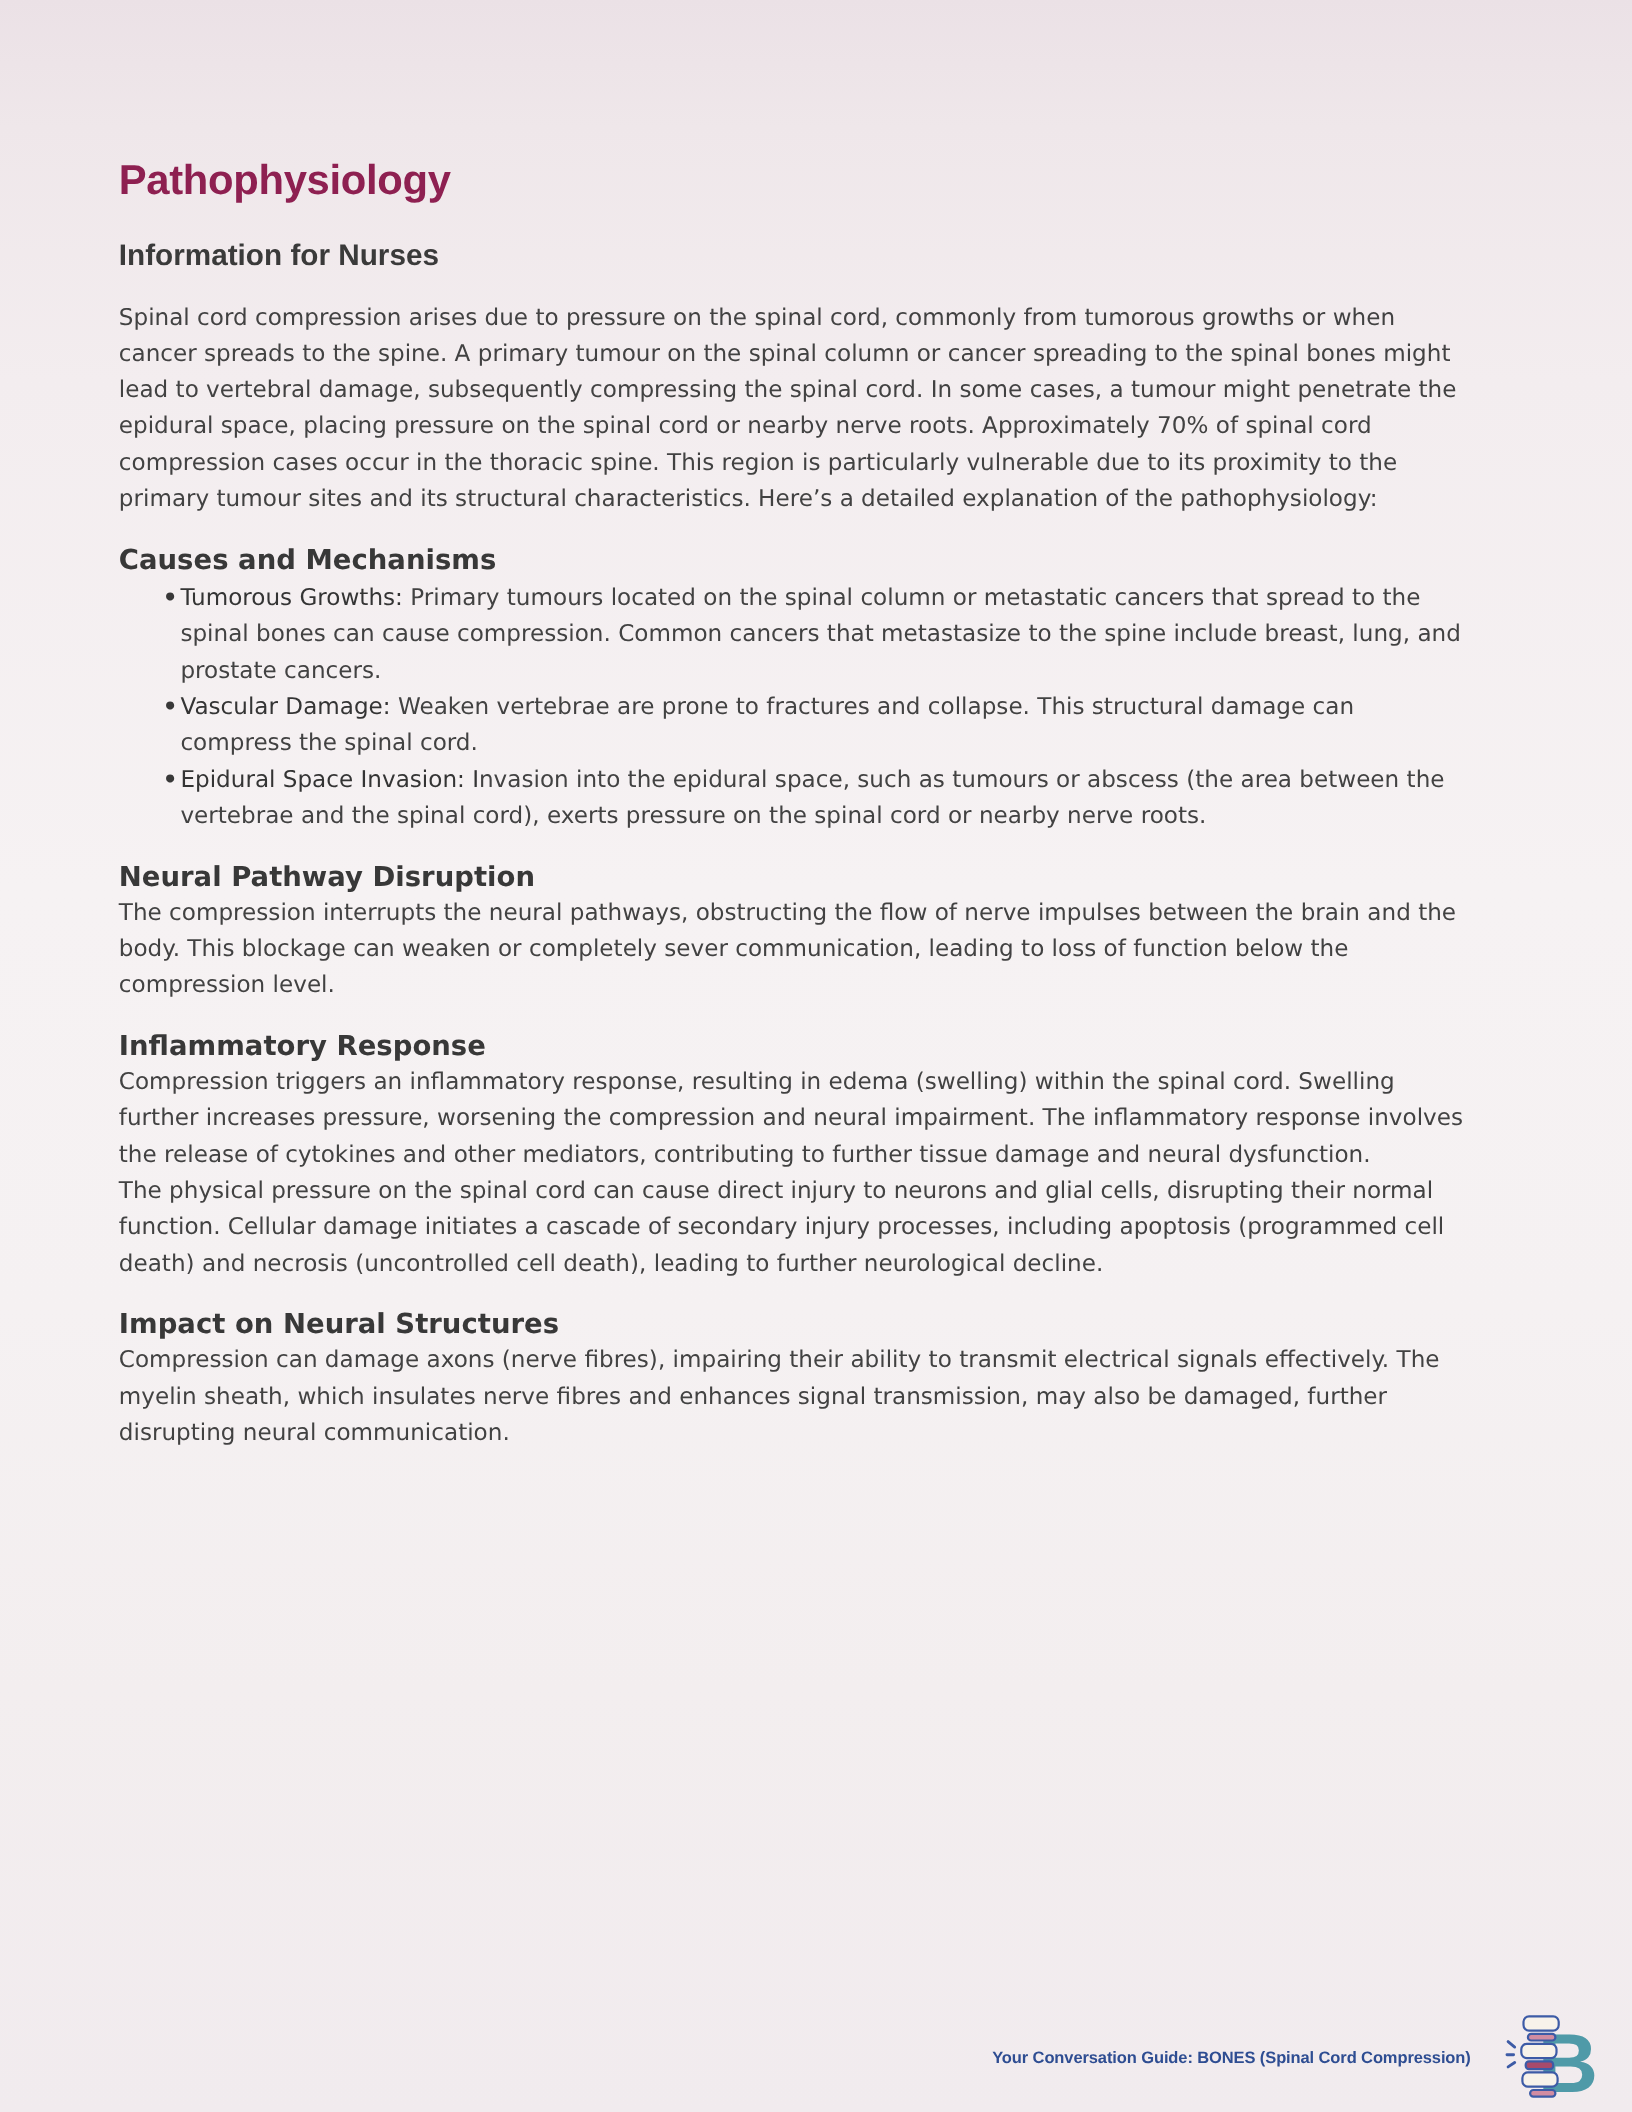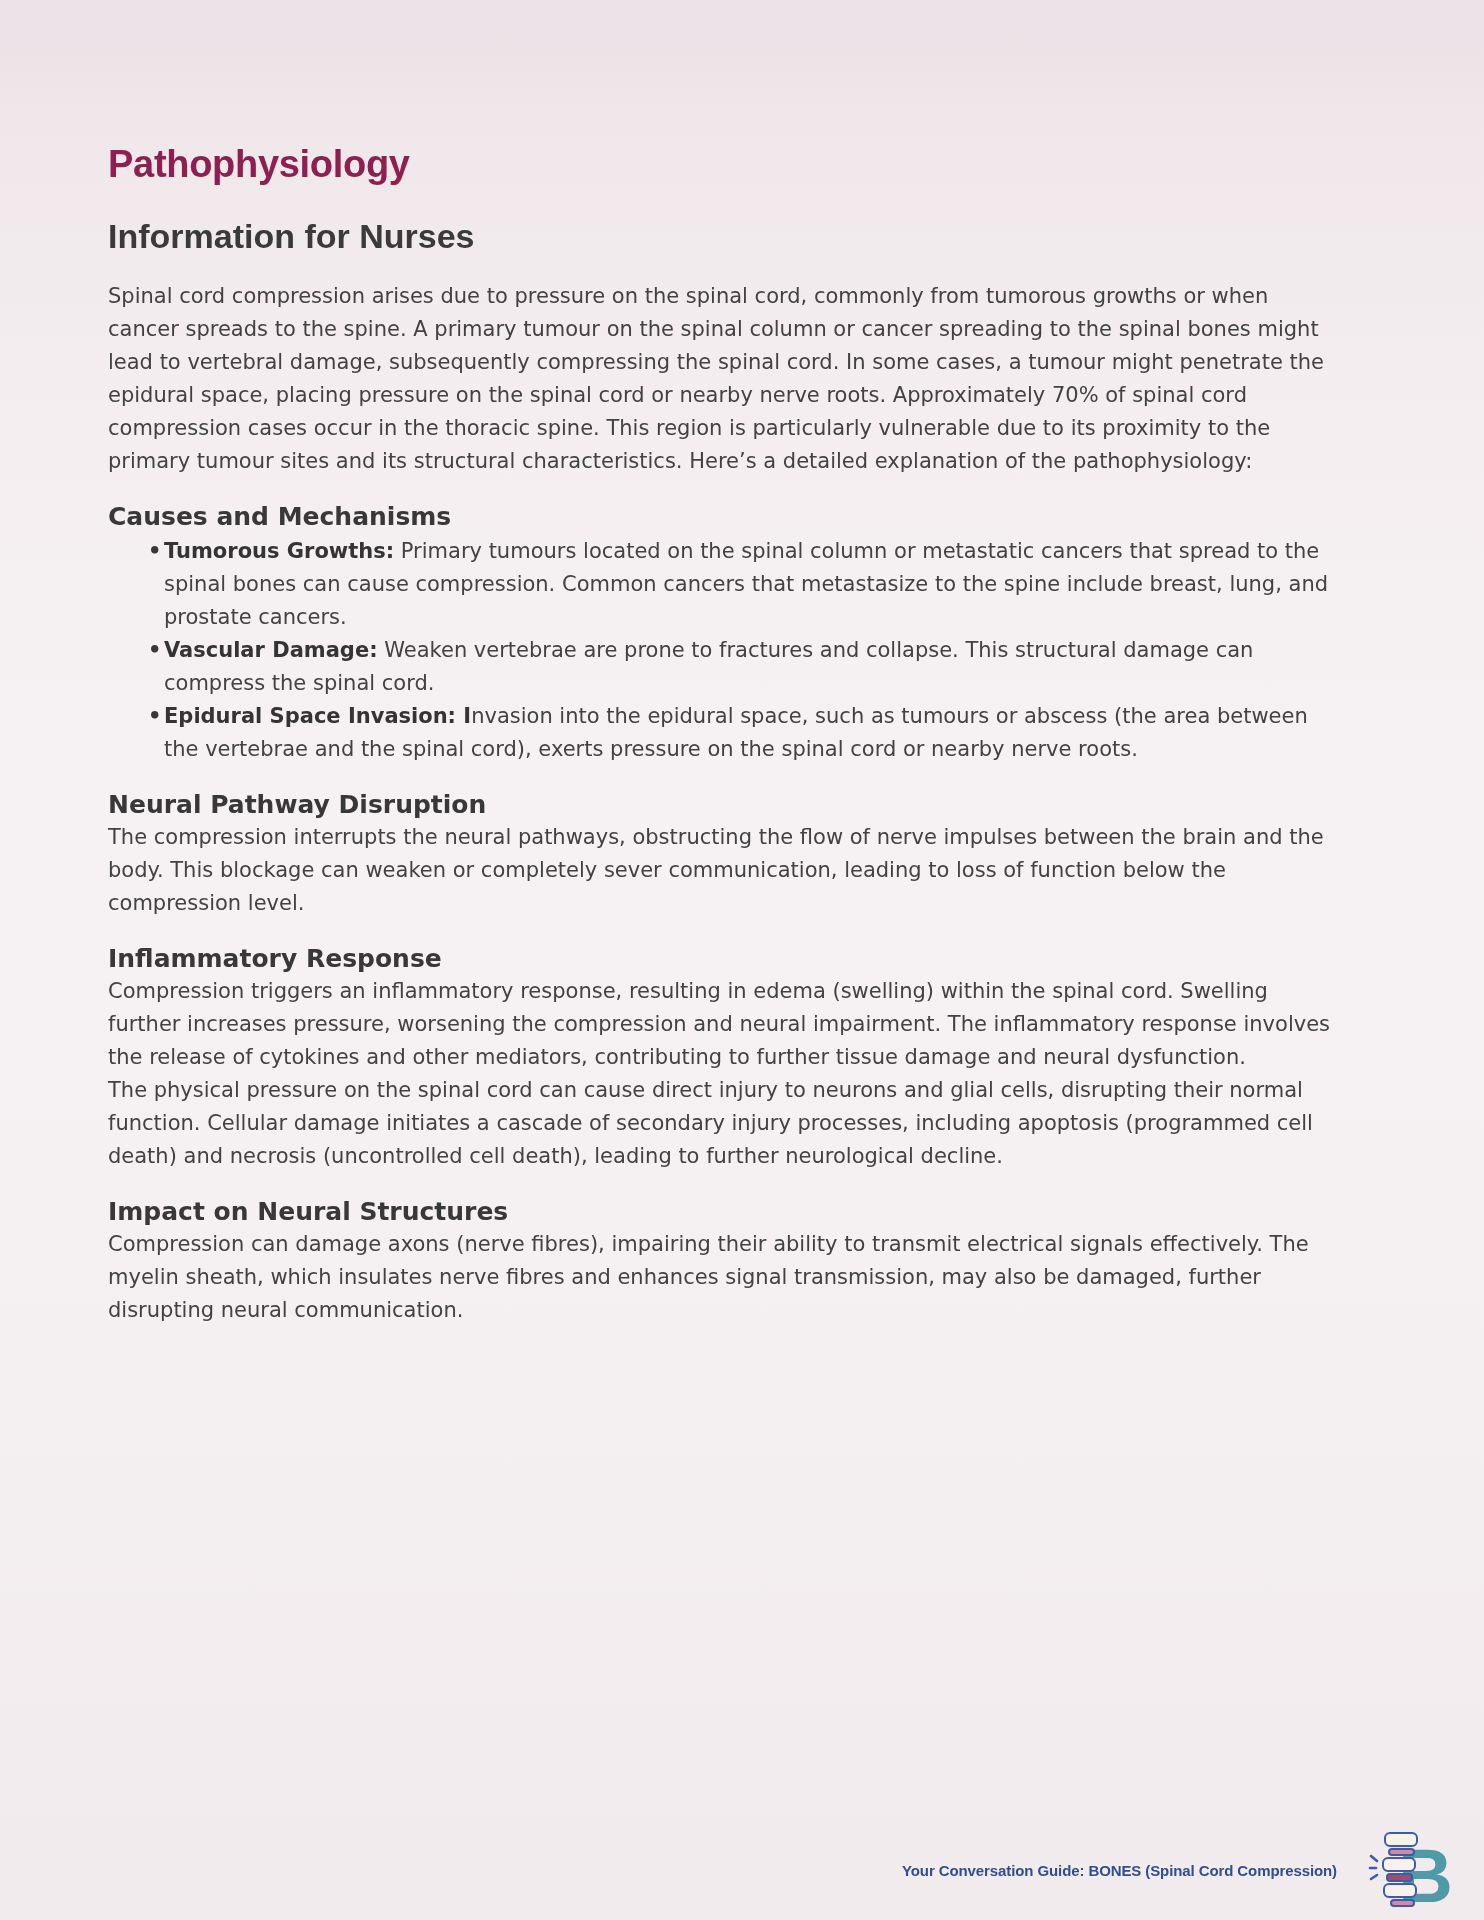--- a/index.html
+++ b/index.html
@@ -28,21 +28,21 @@
     font-size: 38px;
     line-height: 1.2;
     font-weight: 700;
     letter-spacing: -0.3px;
     color: #8e2051;
   }
 
   h2.doc-subtitle {
     margin: 28px 0 0 0;
     font-family: "Liberation Sans", sans-serif;
-    font-size: 34px;
+    font-size: 27px;
     line-height: 1.2;
     font-weight: 700;
     color: #3a3a3a;
   }
 
   p.body-text {
     margin: 24px 0 0 0;
     font-size: 21px;
     line-height: 33px;
     color: #424242;
@@ -65,21 +65,21 @@
     font-size: 21px;
     line-height: 33px;
     color: #424242;
   }
   .bullet .dot {
     position: absolute;
     left: 40px; top: 0;
     color: #383838;
     font-weight: 700;
   }
-  .bullet .lead { font-weight: 700; color: #343434; }
+  .bullet .lead { font-weight: 400; color: #343434; }
 
   .footer-left {
     position: absolute;
     left: 65px; top: 1922px;
     font-family: "Liberation Sans", sans-serif;
     font-size: 15px;
     font-weight: 700;
     color: #2e4d92;
     letter-spacing: -0.1px;
   }

